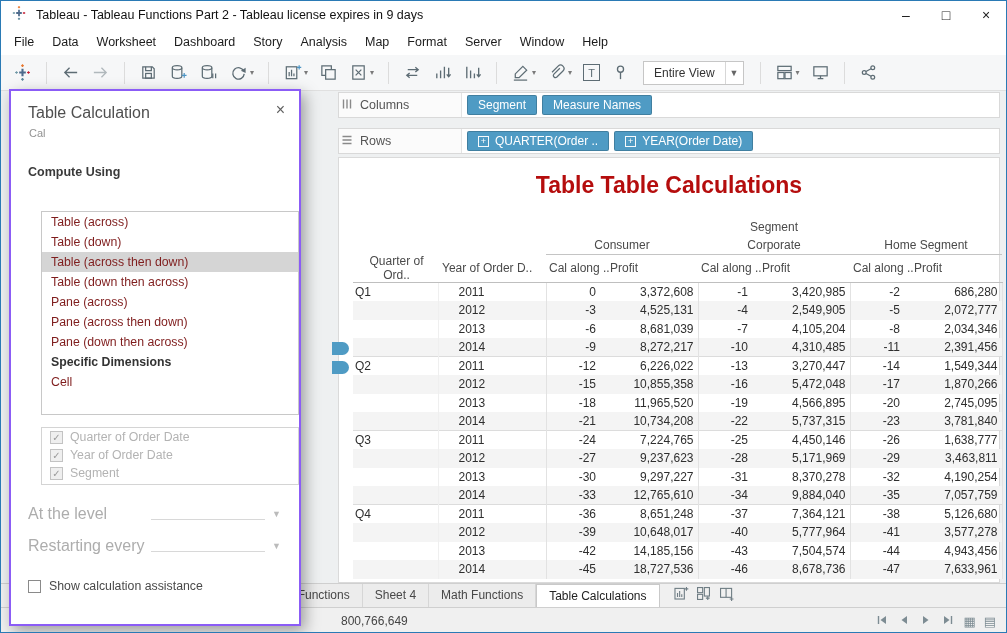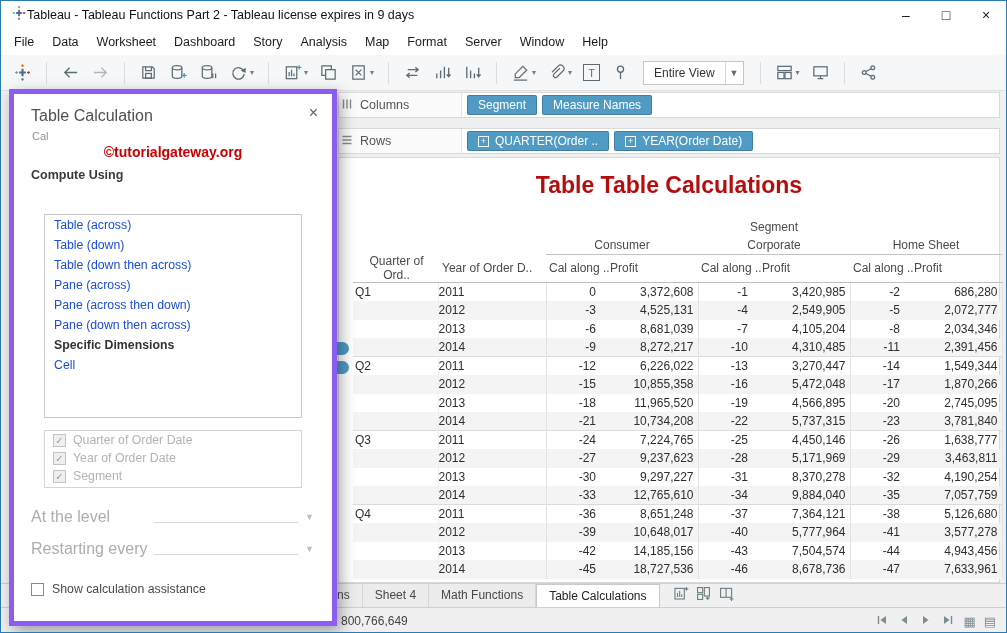--- a/index.html
+++ b/index.html
@@ -2,21 +2,21 @@
 <html style="--pill: #4f9bc4; --sheet-title: #b50d0d; --watermark: #cc0000;"><head>
 <meta charset="utf-8">
 <style>
   *{margin:0;padding:0;box-sizing:border-box}
   body{font-family:"Liberation Sans",sans-serif;background:#9aa5ad}
   #app{position:relative;width:1007px;height:633px;background:#fff;border:1px solid #2a7ab5;overflow:hidden;font-family:"Liberation Sans",sans-serif}
 
   
   #titlebar{position:absolute;left:0;top:0;right:0;height:28px;background:#fff;display:flex;align-items:center}
   #titlebar .logo{margin-left:10px}
-  #titlebar .ttl{font-size:12.5px;color:#111}
+  #titlebar .ttl{margin-left:9px;font-size:12.5px;color:#111}
   #titlebar .wctrls{margin-left:auto;display:flex;height:100%}
   .wbtn{width:40px;display:flex;align-items:center;justify-content:center;font-size:14px;color:#222}
 
   
   #menubar{position:absolute;left:0;top:28px;right:0;height:26px;background:#fff;display:flex;align-items:center;padding-left:4px}
   .mitem{padding:4px 9px;font-size:12.5px;color:#1c1c1c;cursor:default}
 
   
   #toolbar{position:absolute;left:0;top:54px;right:0;height:36px;background:#f6f7f8;border-bottom:1px solid #e0e0e0;display:flex;align-items:center;padding:0 10px;gap:7px}
   .tbtn{display:flex;align-items:center;gap:2px;padding:2px;border-radius:2px}
@@ -49,48 +49,48 @@
   .h-seg th{height:18px;text-align:center}
   .h-names th{height:18px;}
   .h-names th.seg-name{border-bottom:1px solid #c4c4c4}
   .h-cols th{height:21px;border-bottom:1px solid #bfbfbf;vertical-align:middle}
   .hq{text-align:center;padding-left:2px}
   .hy{text-align:left;padding-left:4px}
   .hcal{text-align:left;padding-left:3px;color:#6d6d6d}
   .hprof{text-align:left;padding-right:4px;color:#6d6d6d}
   table.crosstab td{height:18.5px;padding-top:0;padding-bottom:0}
   .c-q{text-align:left;padding-left:2px;border-right:1px solid #efefef}
-  .c-y{text-align:left;padding-left:0;border-right:1px solid #e2e2e2}
+  .c-y{text-align:left;padding-left:20px;border-right:1px solid #e2e2e2}
   .c-cal{text-align:right;padding-right:14px}
   .c-prof{text-align:right;padding-right:4px;border-right:1px solid #e2e2e2}
   tr.band td{background:#f4f4f4}
   tr.group-start td{border-top:1px solid #dcdcdc}
 
   
   #tabbar{position:absolute;left:0;right:0;top:582px;height:24px;background:#f0f0f0;border-top:1px solid #cfcfcf;display:flex;align-items:flex-end}
   .tabs{display:flex;margin-left:250px;height:23px}
   .tab{padding:4px 12px;font-size:12px;color:#474747;background:#ececec;border-right:1px solid #d6d6d6;white-space:nowrap}
   .tab.active{background:#fff;border:1px solid #c9c9c9;border-bottom:none;color:#222}
   .tab-icons{display:flex;gap:6px;margin-left:12px;align-items:center;height:100%;padding-bottom:1px}
 
   
   #statusbar{position:absolute;left:0;right:0;top:606px;height:27px;background:#f0f0f0;border-top:1px solid #cfcfcf;font-size:12px;color:#444}
   #status-agg{position:absolute;left:340px;top:6px}
   #status-right{position:absolute;right:10px;top:5px;display:flex;gap:8px;align-items:center;color:#7d8c93}
   .viewico{font-size:13px;color:#7d8c93;line-height:14px}
 
   
-  #dialog{position:absolute;left:8px;top:88px;width:328px;height:537px;background:#fff;border:5px solid #8b5cf6;box-shadow:4px 5px 14px rgba(0,0,0,.35);z-index:100}
+  #dialog{position:absolute;left:8px;top:88px;width:292px;height:537px;background:#fff;border:2px solid #8b5cf6;box-shadow:4px 5px 14px rgba(0,0,0,.35);z-index:100}
   .dlg-title{position:absolute;left:17px;top:13px;font-size:16px;color:#4f4f4f}
   .dlg-sub{position:absolute;left:18px;top:36px;font-size:11px;color:#929292}
   .dlg-close{position:absolute;right:14px;top:10px;font-size:16px;color:#5f5f5f}
   .dlg-mark{position:absolute;left:0;top:50px;width:100%;text-align:center;font-size:14px;font-weight:bold;color:var(--watermark,#cc0000)}
   .dlg-compute{position:absolute;left:17px;top:74px;font-size:12.5px;font-weight:bold;color:#3a3a3a}
   .dlg-list{position:absolute;left:30px;top:120px;width:258px;height:204px;border:1px solid #c8c8c8;background:#fff;overflow:hidden}
-  .opt{height:20px;line-height:20px;padding-left:9px;font-size:12.3px;color:#1d4ed8;white-space:nowrap}
+  .opt{height:20px;line-height:20px;padding-left:9px;font-size:12.3px;color:#7f1d1d;white-space:nowrap}
   .opt.sel{background:#d5d5d5}
   .opt.bold{font-weight:bold;color:#333}
   .dlg-dims{position:absolute;left:30px;top:336px;width:258px;height:58px;border:1px solid #d4d4d4}
   .dim-item{display:flex;align-items:center;gap:7px;padding:2px 8px;font-size:12.3px;color:#b3b3b3}
   .dchk{width:13px;height:13px;border:1px solid #c3c3c3;background:#efefef;color:#9a9a9a;font-size:10px;line-height:11px;text-align:center;flex:0 0 auto}
   .dlg-row-label{position:absolute;left:17px;font-size:16px;color:#adadad}
   .dlg-ddl{position:absolute;left:140px;right:34px;height:17px;border-bottom:1px solid #d8d8d8}
   .ddl-caret{position:absolute;right:-16px;bottom:0;font-size:9px;color:#bbb}
   .dlg-assist{position:absolute;left:17px;top:488px;display:flex;align-items:center;gap:8px;font-size:12.3px;color:#4a4a4a}
   .chk{width:13px;height:13px;border:1px solid #8a8a8a;background:#fff;flex:0 0 auto}
@@ -370,21 +370,21 @@
           </colgroup>
           <thead>
             <tr class="h-seg">
               <th colspan="2"></th>
               <th colspan="6">Segment</th>
             </tr>
             <tr class="h-names">
               <th colspan="2"></th>
               <th colspan="2" class="seg-name">Consumer</th>
               <th colspan="2" class="seg-name">Corporate</th>
-              <th colspan="2" class="seg-name">Home Sheet</th>
+              <th colspan="2" class="seg-name">Home Segment</th>
             </tr>
             <tr class="h-cols">
               <th class="hq">Quarter of Ord..</th>
               <th class="hy">Year of Order D..</th>
               <th class="hcal">Cal along ..</th>
               <th class="hprof">Profit</th>
               <th class="hcal">Cal along ..</th>
               <th class="hprof">Profit</th>
               <th class="hcal">Cal along ..</th>
               <th class="hprof">Profit</th>
@@ -609,26 +609,26 @@
           </svg></span>
       <span class="viewico">▦</span>
       <span class="viewico">▤</span>
     </div>
   </div>
 
   <div id="dialog">
     <div class="dlg-title">Table Calculation</div>
     <div class="dlg-sub">Cal</div>
     <div class="dlg-close">×</div>
-    <div class="dlg-mark">©tutorialgateway.org</div>
     <div class="dlg-compute">Compute Using</div>
 
     <div class="dlg-list">
       <div class="opt">Table (across)</div>
       <div class="opt">Table (down)</div>
+      <div class="opt sel">Table (across then down)</div>
       <div class="opt">Table (down then across)</div>
       <div class="opt">Pane (across)</div>
       <div class="opt">Pane (across then down)</div>
       <div class="opt">Pane (down then across)</div>
       <div class="opt bold">Specific Dimensions</div>
       <div class="opt">Cell</div>
     </div>
 
     <div class="dlg-dims">
       <div class="dim-item">

